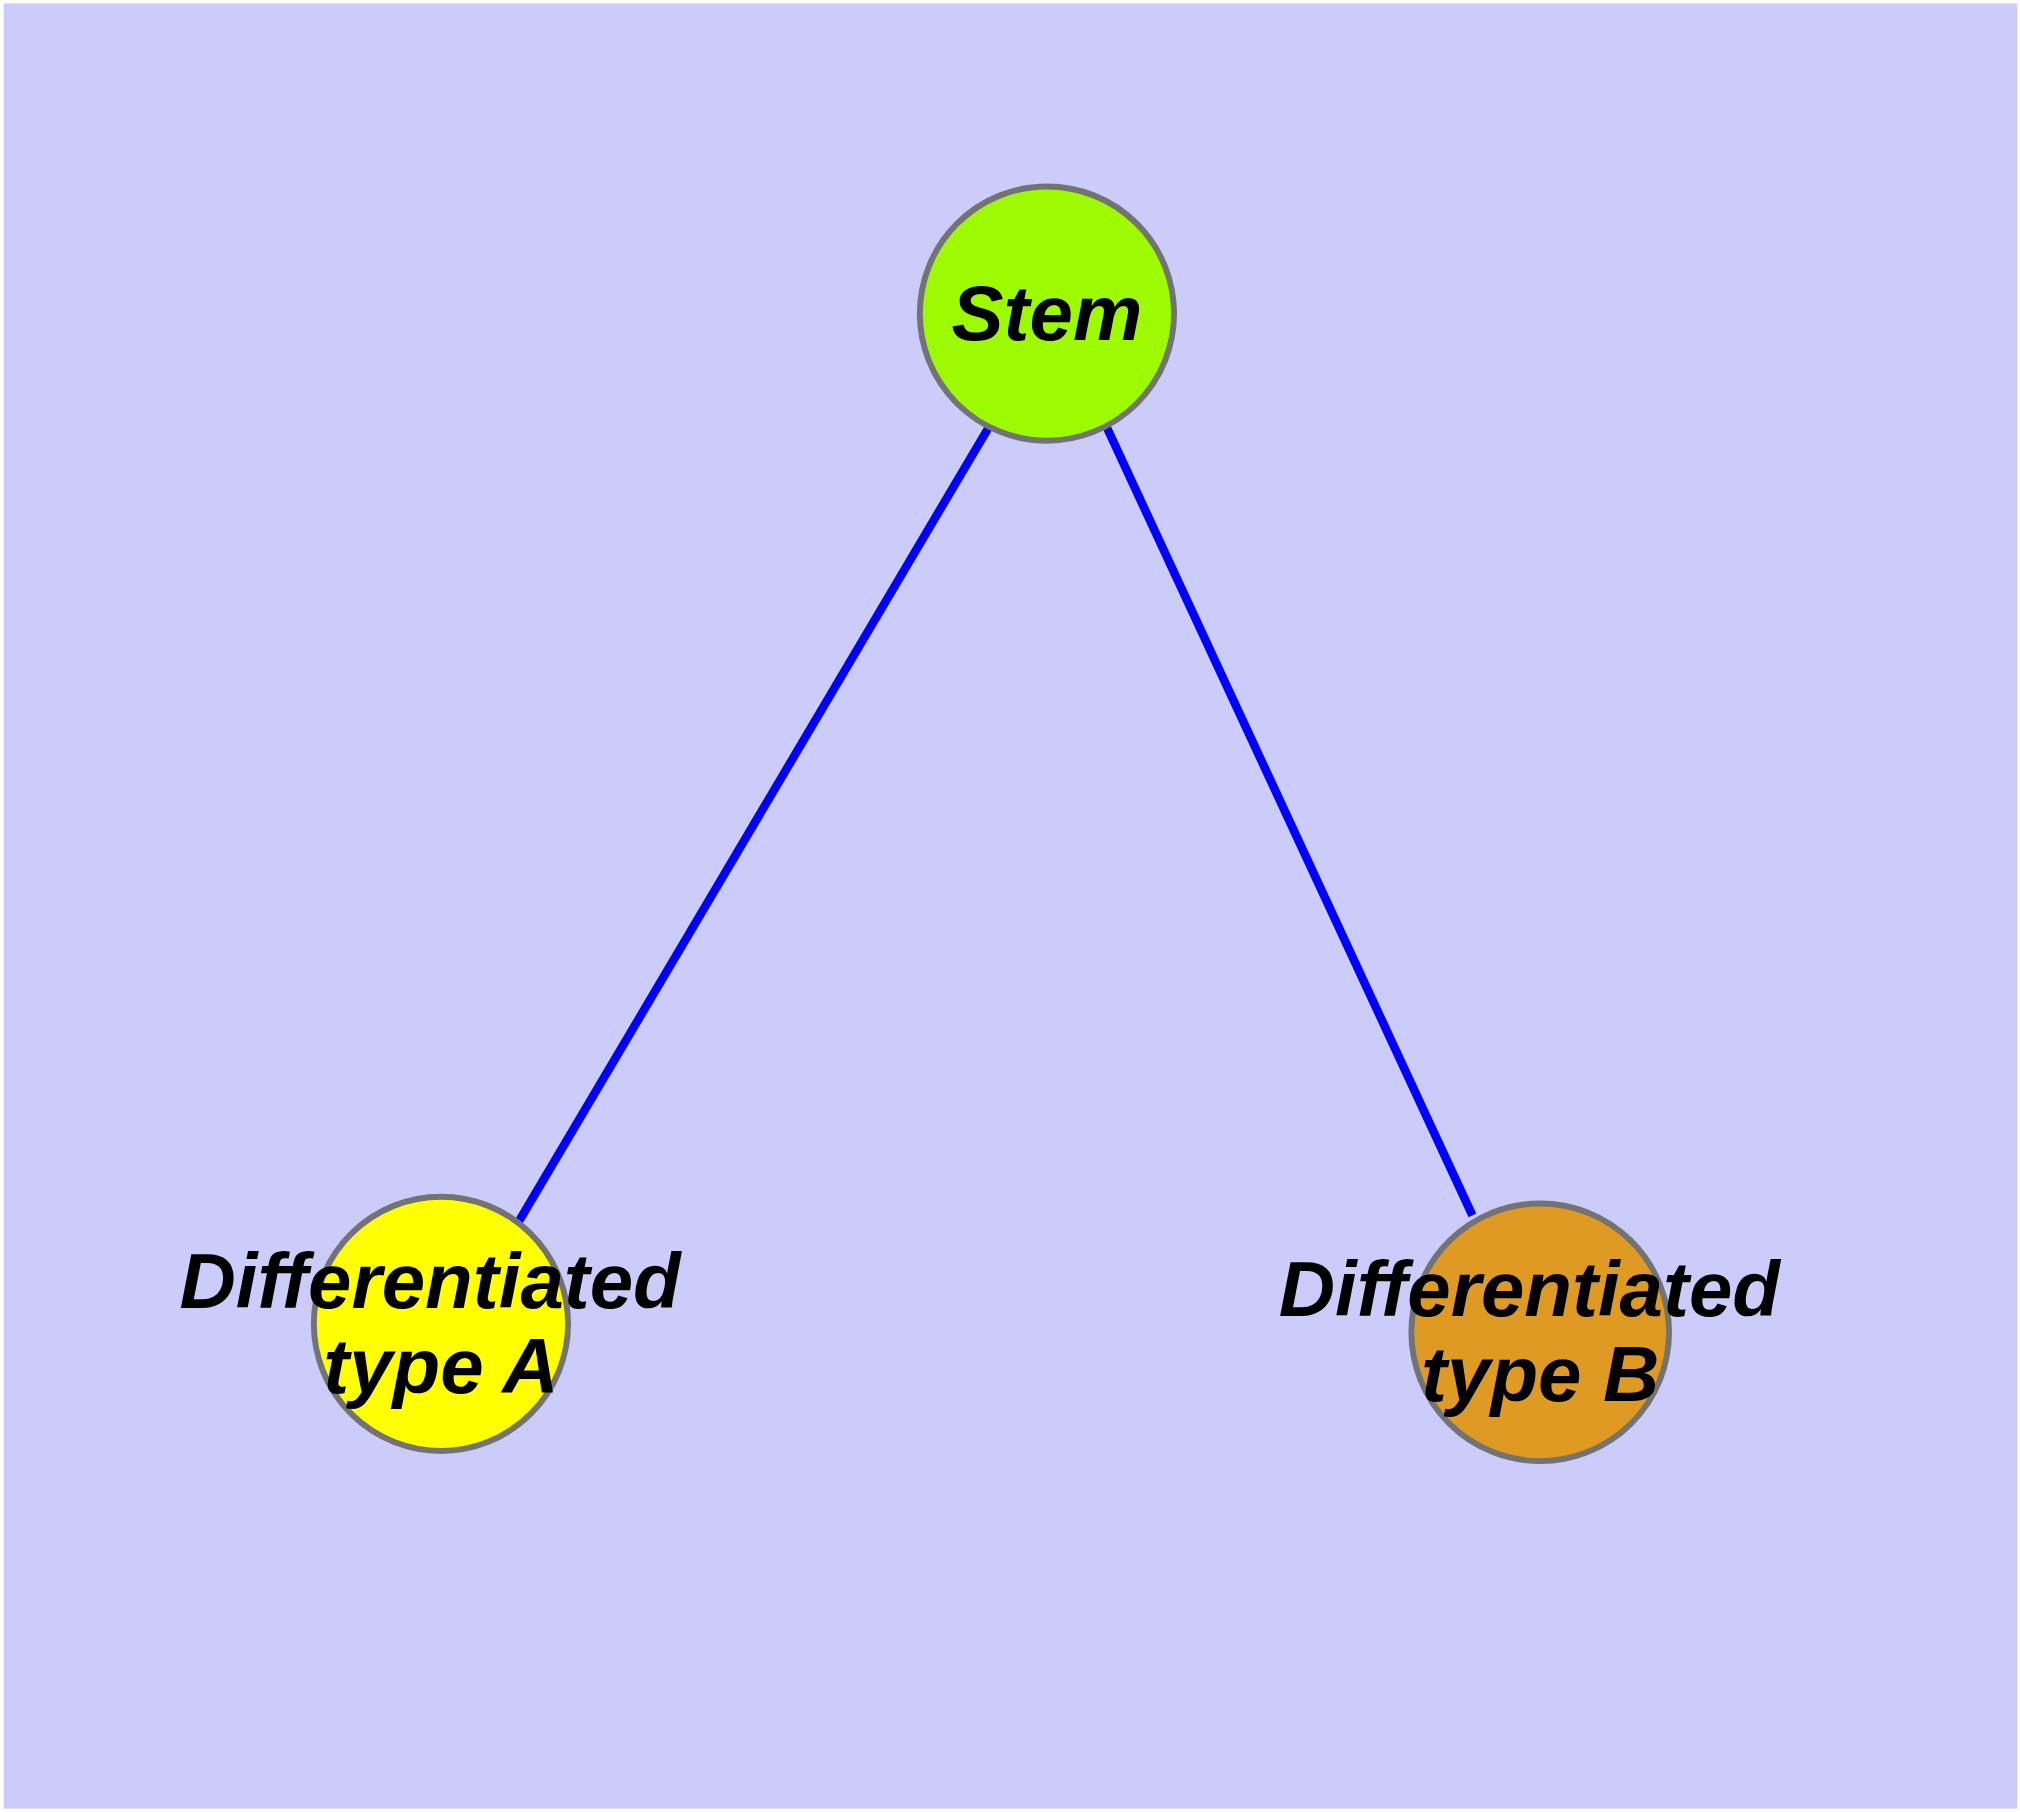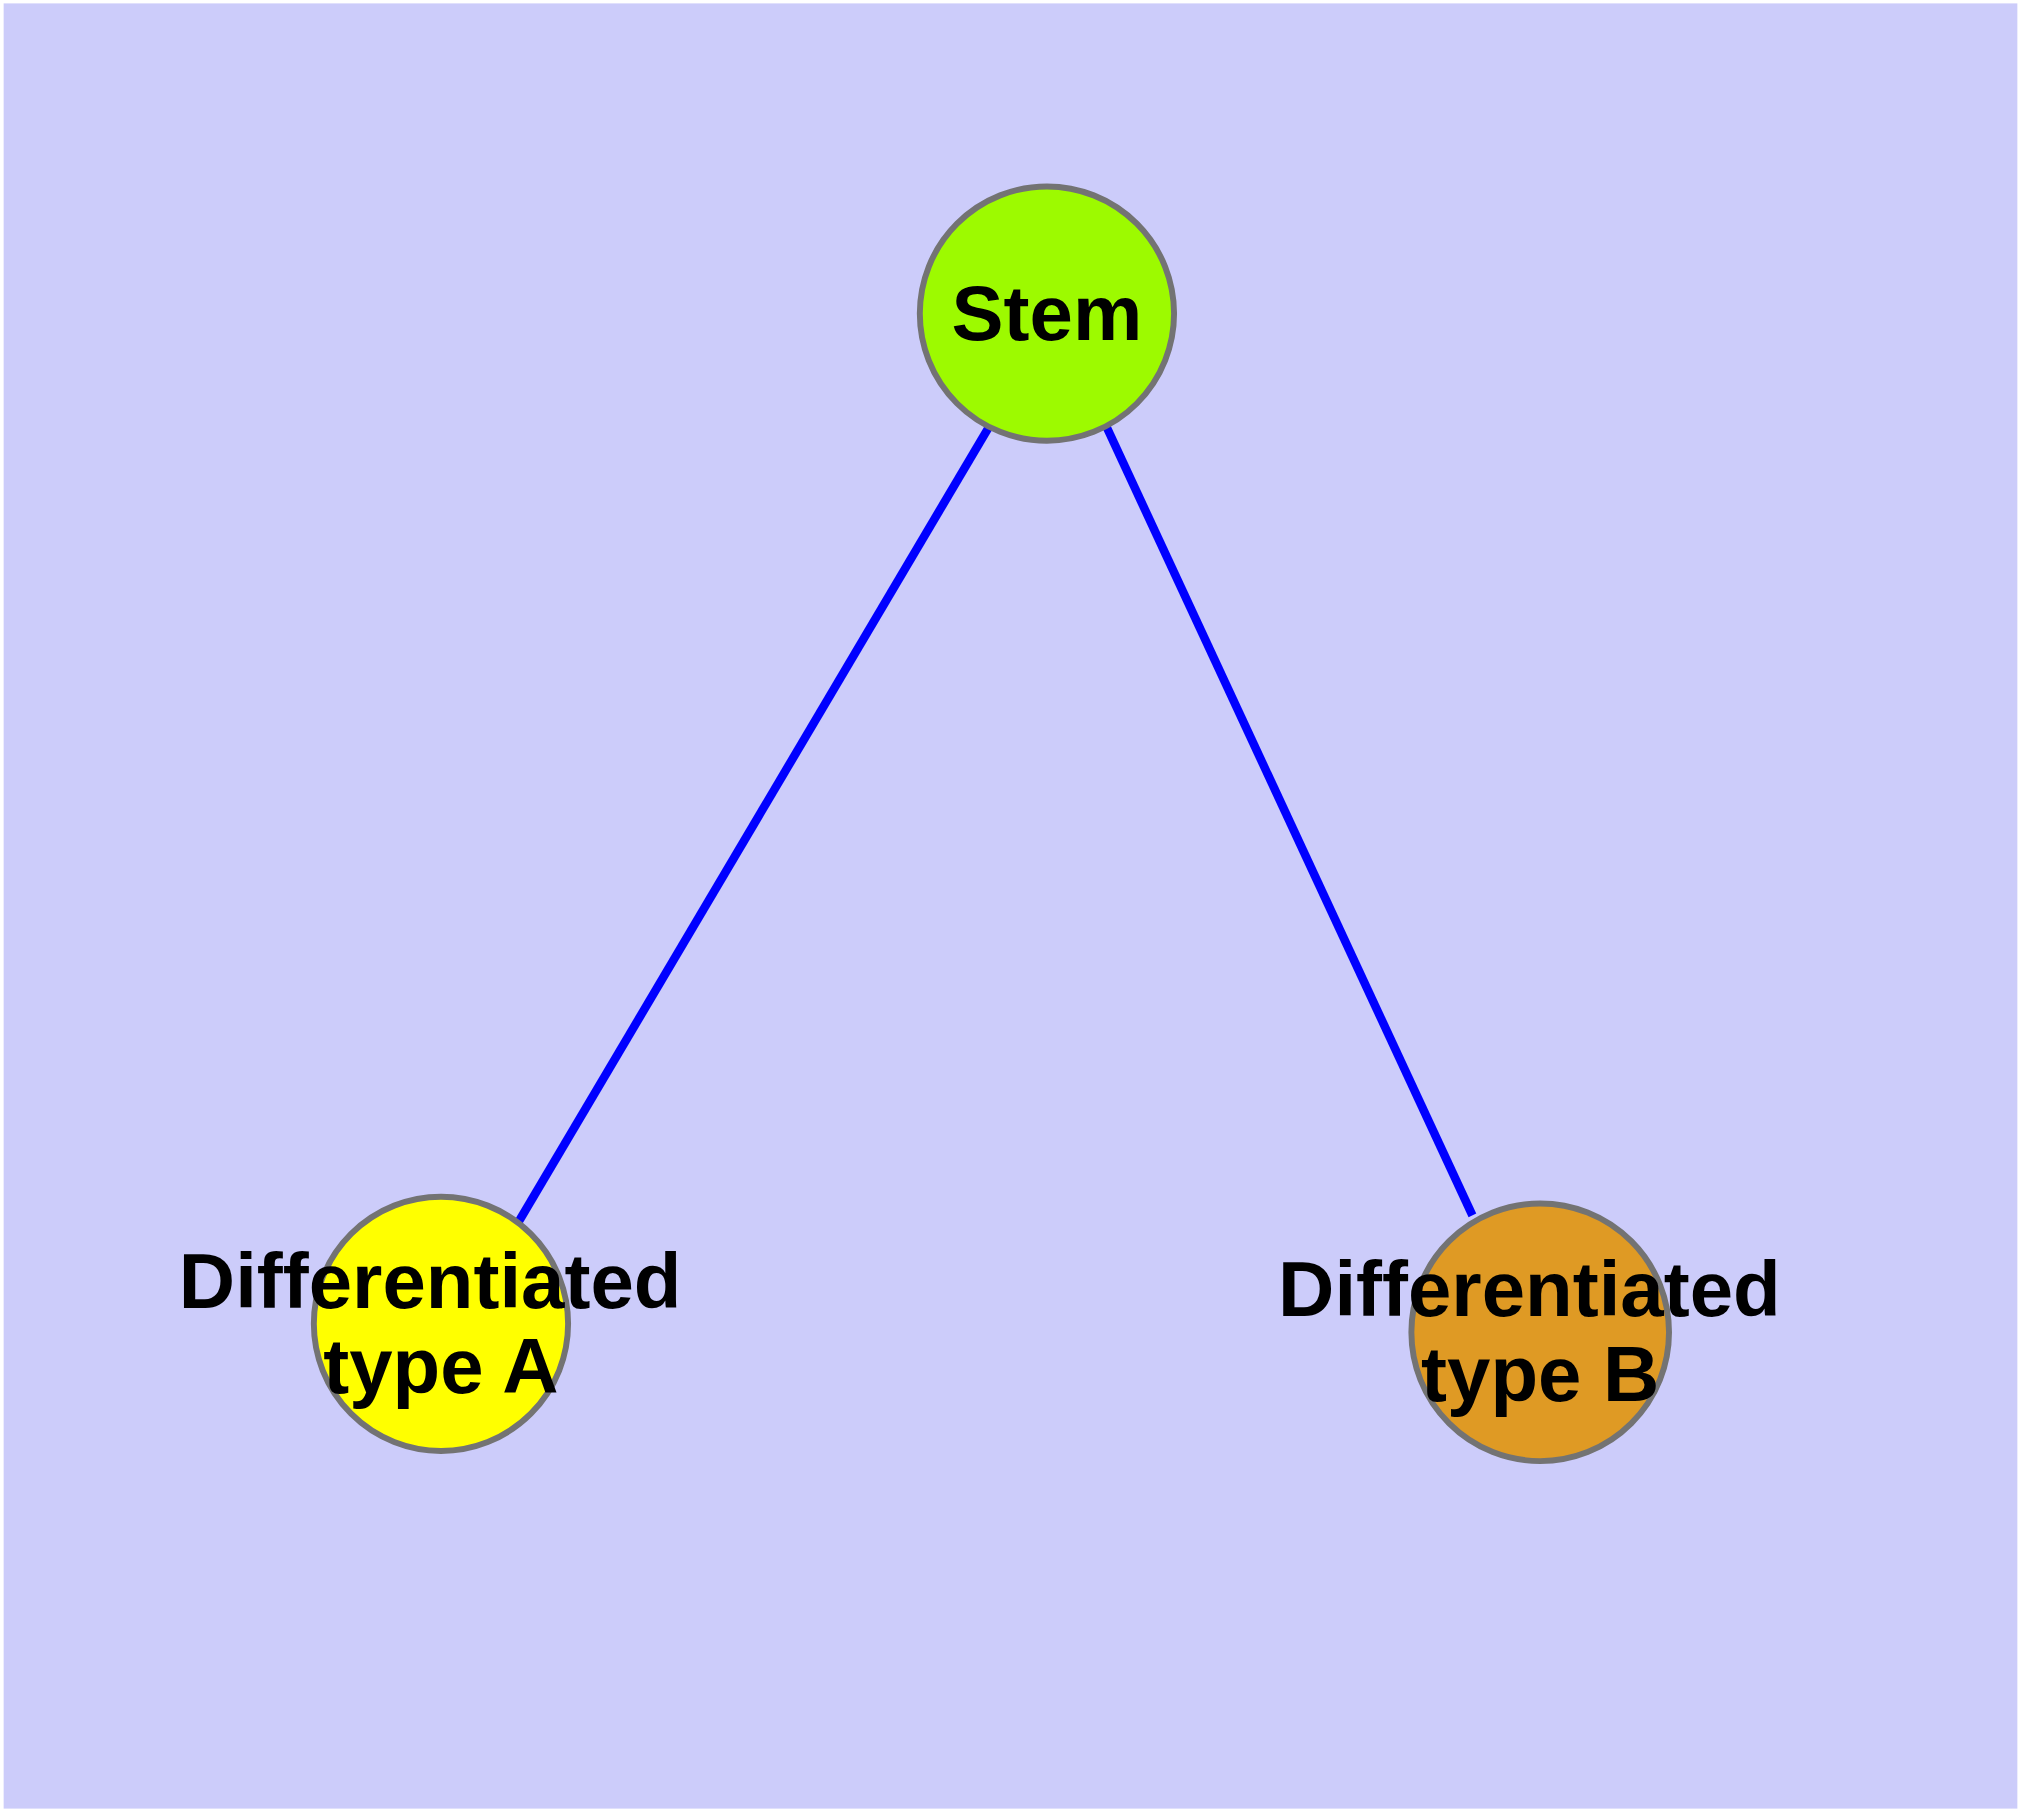--- a/index.html
+++ b/index.html
@@ -29,21 +29,21 @@
     font-weight: bold;
     fill: #000000;
     text-anchor: middle;
     dominant-baseline: auto;
     paint-order: normal;
   }
 </style>
 </head>
 <body>
 
-<div id="canvas-root" style="background: rgb(255, 255, 255);">
+<div id="canvas-root" style="background: rgb(255, 255, 255); font-style: italic;">
   <svg id="graph-svg" viewBox="0 0 2384 2138" xmlns="http://www.w3.org/2000/svg">
 
     <rect id="bg-rect" x="4" y="4" width="2376" height="2130" fill="#ccccfa"></rect>
 
     <g id="edges-group">
       <line id="edge-stem-a" stroke-linecap="butt" x1="1167" y1="503" x2="612" y2="1441" stroke="#0000ff" stroke-width="10"></line>
       <line id="edge-stem-b" stroke-linecap="butt" x1="1305" y1="503" x2="1737" y2="1434" stroke="#0000ff" stroke-width="10"></line>
     </g>
 
     <g id="nodes-group">

